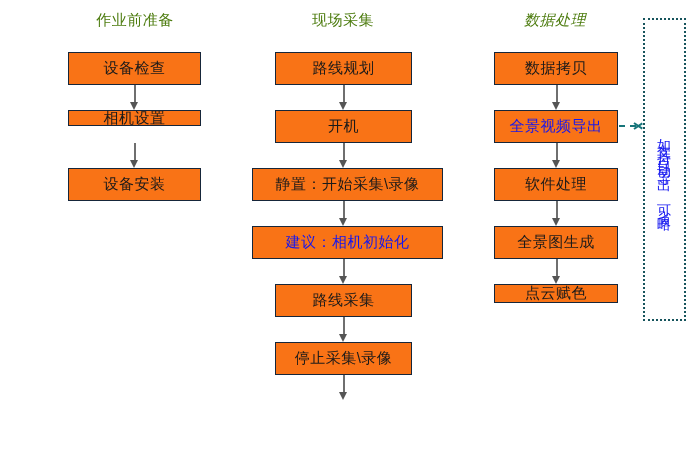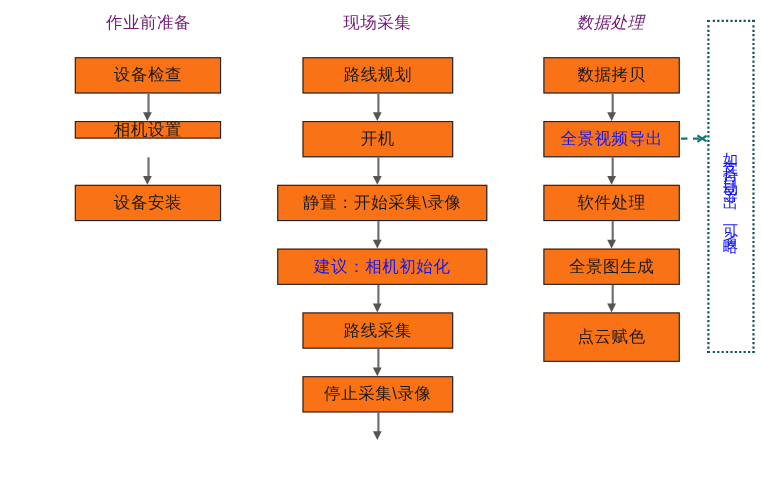--- a/index.html
+++ b/index.html
@@ -9,21 +9,21 @@
     font-family:"Liberation Sans","DejaVu Sans",sans-serif;
     position:relative;
     overflow:hidden;
     color:#111111;
   }
   #stage{position:absolute;left:0;top:0;width:693px;height:456px;}
 
   .col-title{
     position:absolute;
     font-size:15px;
-    color:#701a75;
+    color:#4d7c0f;
     text-align:center;
     white-space:nowrap;
     letter-spacing:0.5px;
   }
 
   .node{
     position:absolute;
     box-sizing:border-box;
     border:1.3px solid #16263a;
     background:#f97316;
@@ -189,19 +189,19 @@
     <div class="shaft" style="height:18px;"></div>
     <div class="head" style="top:17px;"></div>
   </div>
 
   <div class="node" style="left:494px;top:226px;width:124px;height:33px;">全景图生成</div>
   <div class="arrow" style="left:552px;top:259px;height:25px;">
     <div class="shaft" style="height:18px;"></div>
     <div class="head" style="top:17px;"></div>
   </div>
 
-  <div class="node" style="left:494px;top:284px;width:124px;height:45px;">点云赋色</div>
+  <div class="node" style="left:494px;top:284px;width:124px;height:19px;">点云赋色</div>
 
   <div class="note-box" style="left:643px;top:18px;width:43px;height:303px;">
     <div class="note-text">如支持自动导出，可省略</div>
   </div>
 
 </div>
 
 </body></html>

